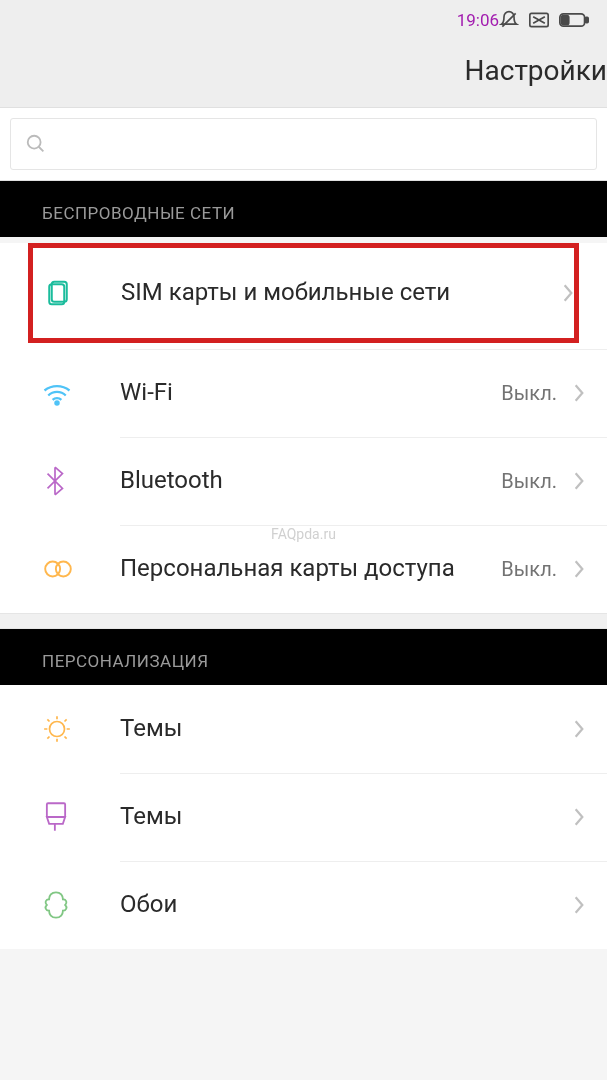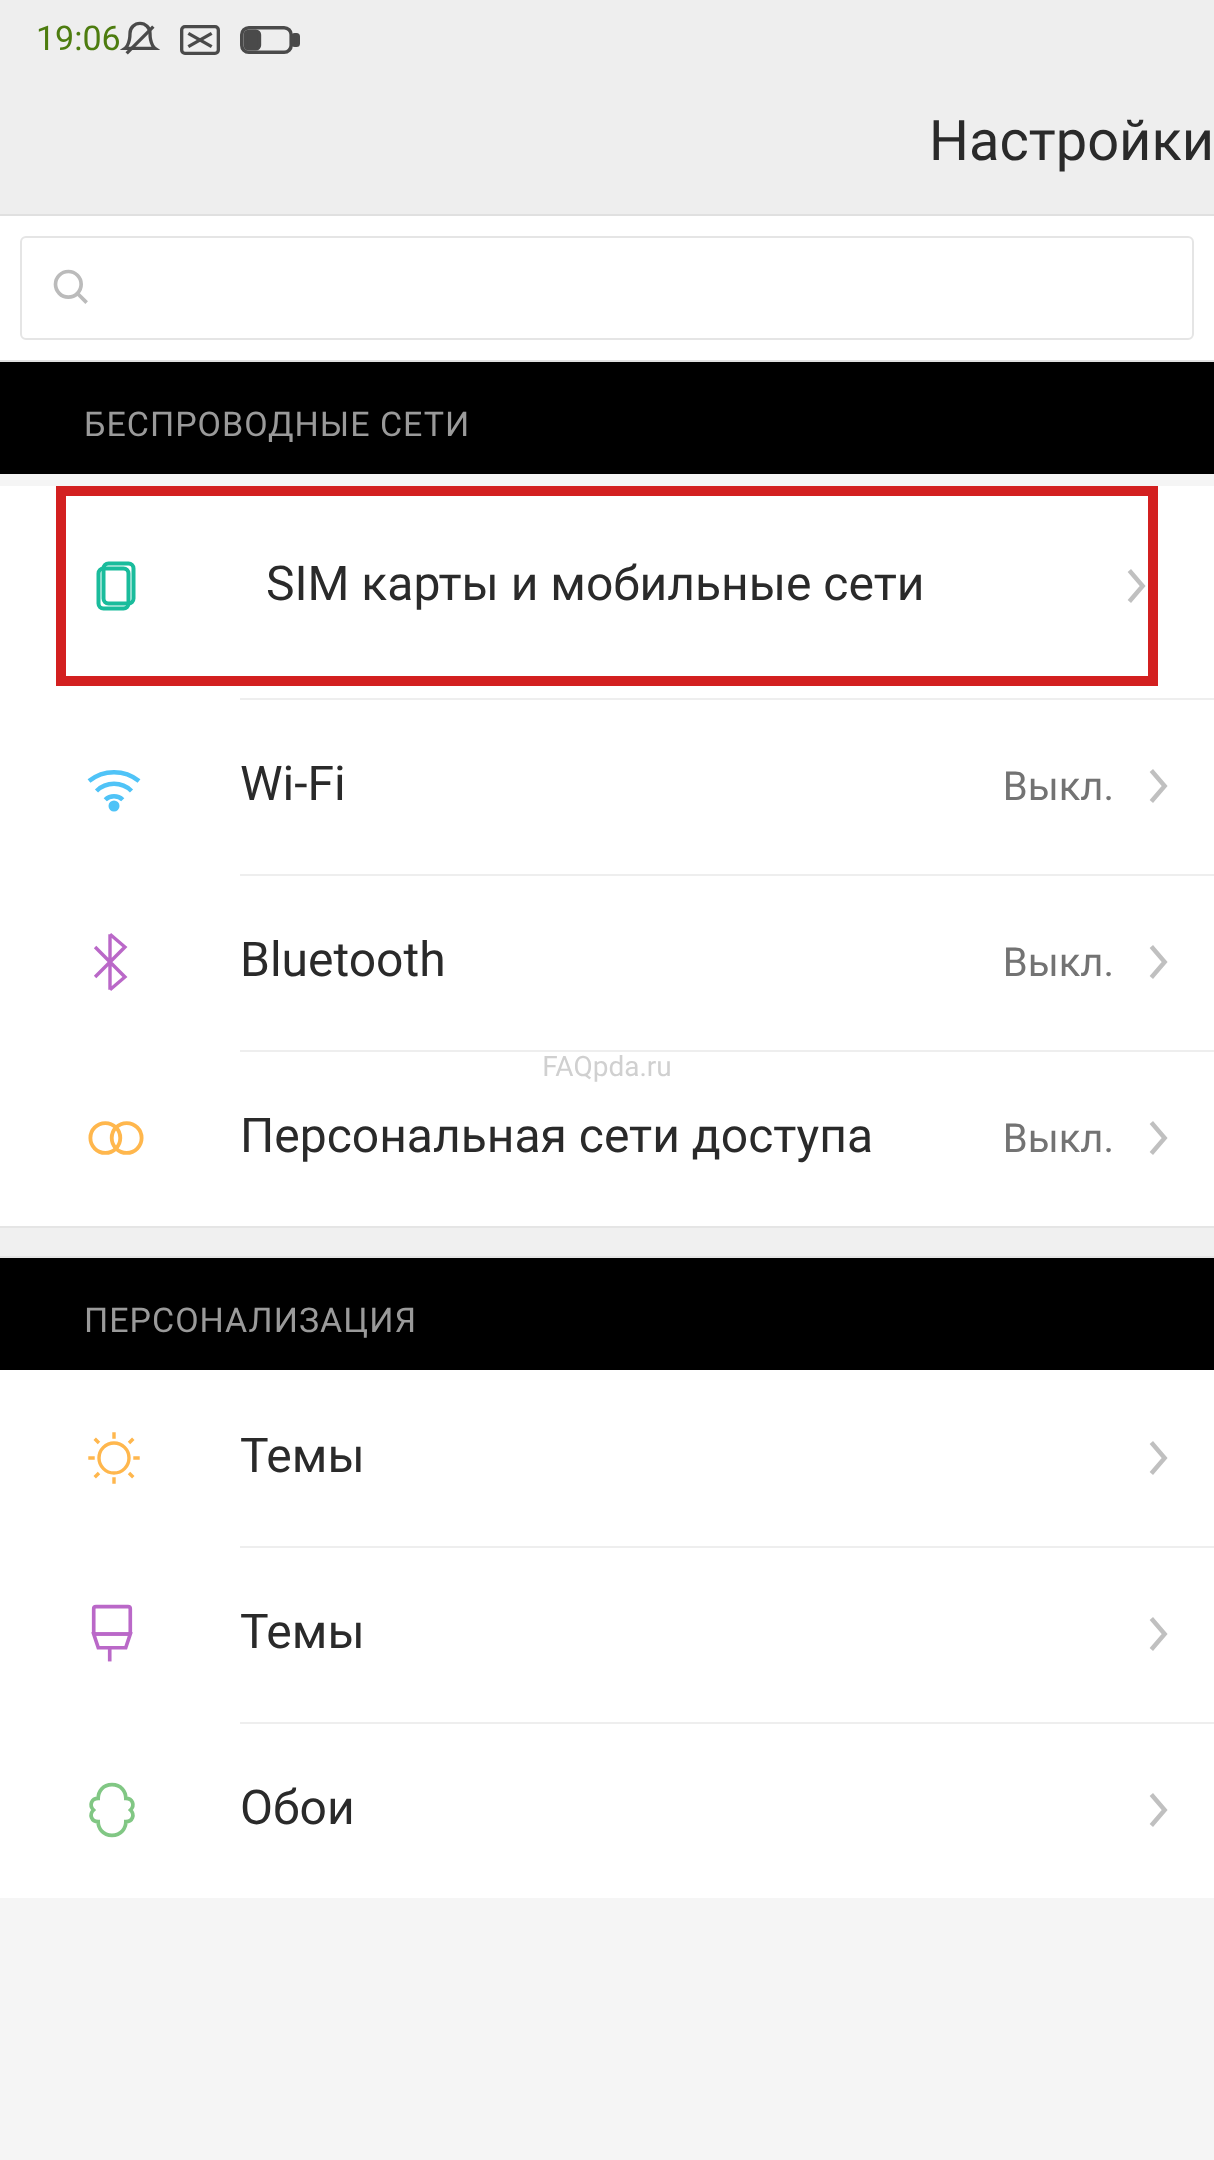--- a/index.html
+++ b/index.html
@@ -13,24 +13,24 @@
       height: 1080px;
       background: #f5f5f5;
       overflow: hidden;
       position: relative;
     }
     .status-bar {
       height: 40px;
       background: #eeeeee;
       display: flex;
       align-items: center;
-      justify-content: flex-start;
+      justify-content: flex-end;
       padding: 0 18px;
       font-size: 17px;
-      color: #4d7c0f;
+      color: #a21caf;
     }
     .status-icons {
       display: flex;
       gap: 10px;
       align-items: center;
     }
     .header {
       background: #eeeeee;
       text-align: right;
       padding: 14px 0 20px 0;
@@ -83,21 +83,20 @@
       left: 120px;
       right: 0;
       height: 1px;
       background: #eee;
     }
     .highlighted {
       border: 5px solid #d32020;
       margin: 6px 28px 6px 28px;
       padding: 14px 0 14px 10px !important;
       min-height: 100px;
-      gap: 12px;
     }
     .item-icon {
       width: 44px;
       display: flex;
       align-items: center;
       justify-content: flex-start;
     }
     .item-label {
       flex: 1;
       font-size: 24px;
@@ -229,21 +228,21 @@
     </span>
   </div>
 
   <div class="list-item">
     <span class="item-icon">
       <svg width="32" height="26" viewBox="0 0 30 22" fill="none" stroke="#ffb74d" stroke-width="1.8">
         <circle cx="10" cy="11" r="7"></circle>
         <circle cx="20" cy="11" r="7"></circle>
       </svg>
     </span>
-    <span class="item-label">Персональная сети доступа</span>
+    <span class="item-label">Персональная карты доступа</span>
     <span class="item-status">Выкл.</span>
     <span class="chevron">
       <svg width="12" height="20" viewBox="0 0 10 18" fill="none" stroke="#c0c0c0" stroke-width="2">
           <path d="M2 2l6 7-6 7"></path>
         </svg>
     </span>
   </div>
 
 
 </div>

